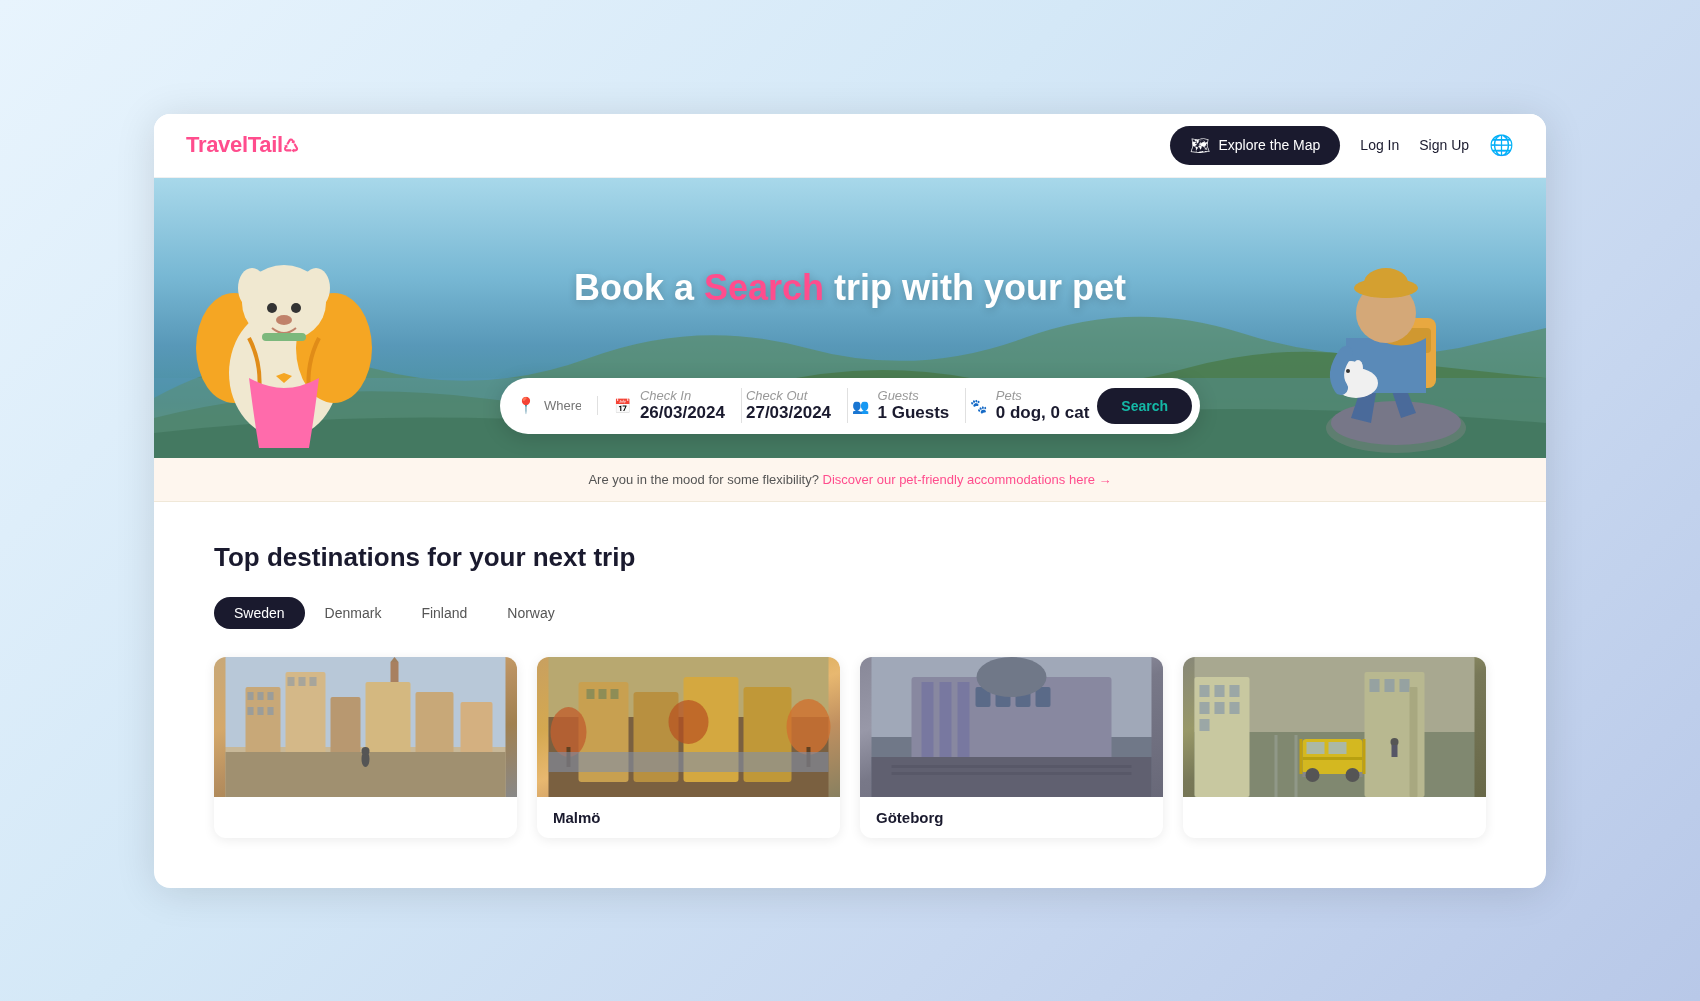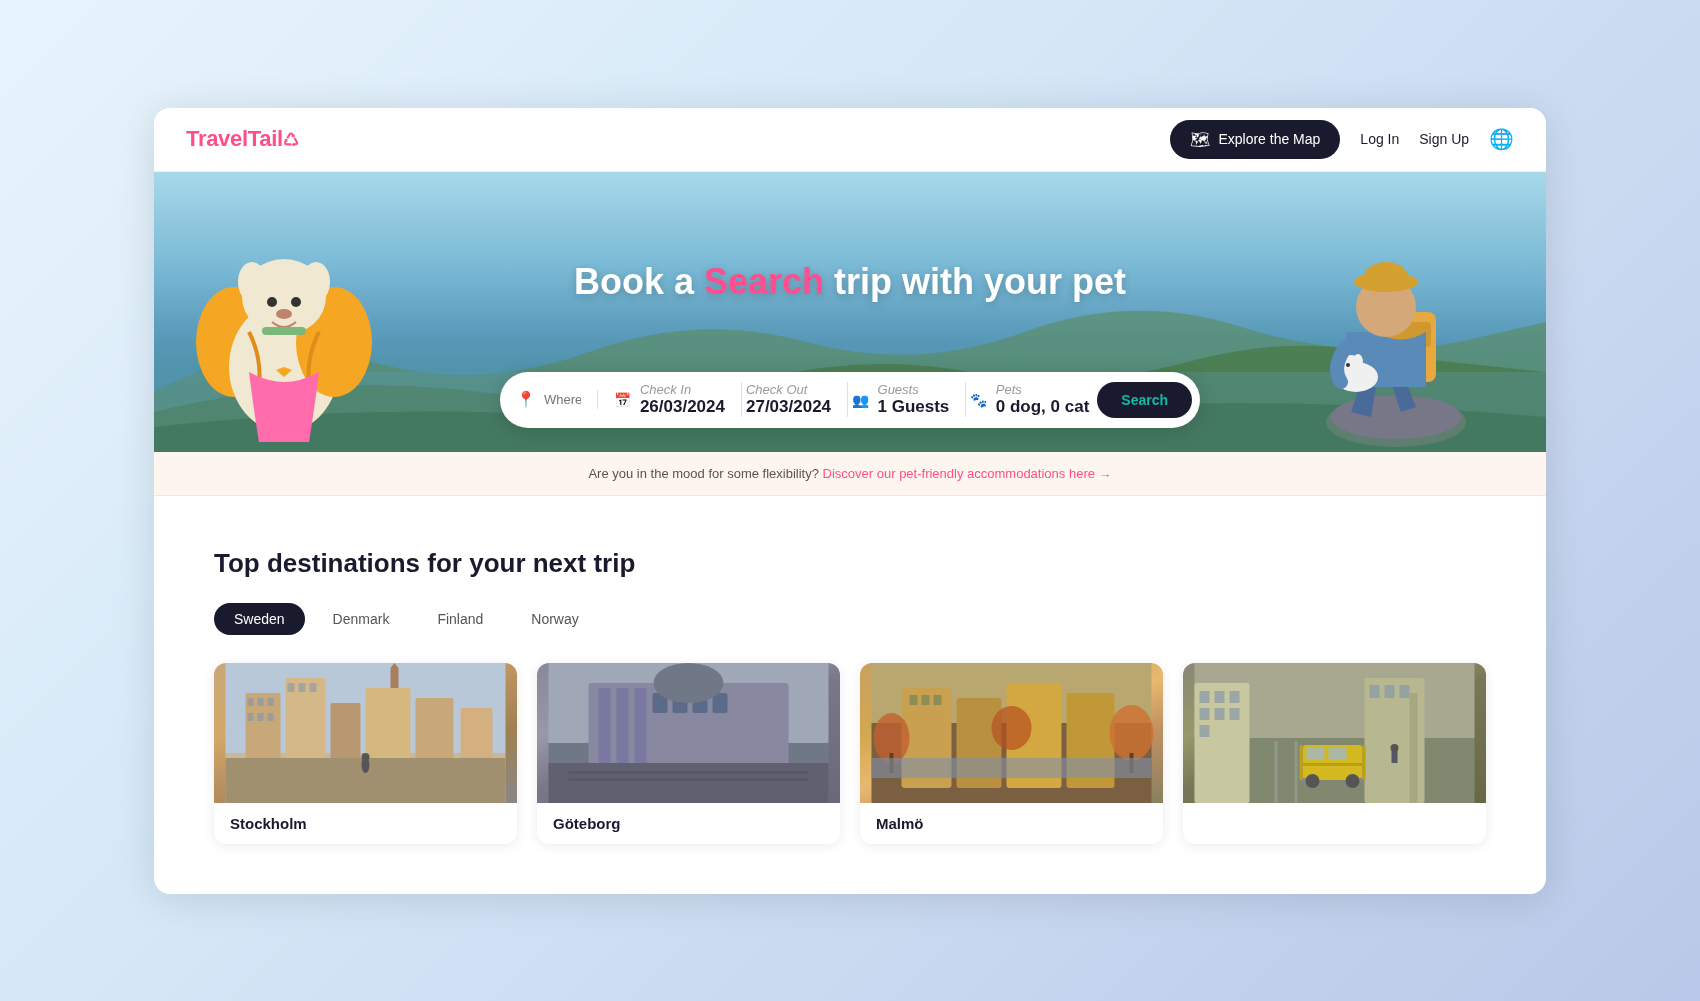--- a/index.html
+++ b/index.html
@@ -201,31 +201,30 @@
       border-bottom: 1px solid #f0e8d8;
     }
     .promo-banner a {
       color: #ff4d8d;
       text-decoration: none;
       font-weight: 500;
     }
 
     
     .destinations {
-      padding: 52px 60px 50px;
+      padding: 40px 60px 50px;
     }
     .destinations-title {
       font-size: 26px;
       font-weight: 800;
       color: #1a1a2e;
       margin-bottom: 24px;
     }
     .tabs {
       display: flex;
-      gap: 8px;
       margin-bottom: 28px;
     }
     .tab {
       padding: 8px 20px;
       border-radius: 20px;
       border: none;
       font-size: 14px;
       font-weight: 500;
       cursor: pointer;
       background: transparent;
@@ -478,51 +477,20 @@
 
             <rect x="190" y="35" width="38" height="105" fill="#c8a878" rx="2"></rect>
             <rect x="235" y="45" width="32" height="95" fill="#d4b080" rx="2"></rect>
 
             <rect x="0" y="95" width="280" height="45" fill="#a09070"></rect>
 
             <ellipse cx="140" cy="102" rx="4" ry="8" fill="#555"></ellipse>
             <ellipse cx="140" cy="94" rx="4" ry="4" fill="#555"></ellipse>
           </svg>
         </div>
-        <div class="card-name">Stockholm</div>
-      </div>
-
-      <div class="card">
-        <div class="card-img-placeholder city-goteborg">
-          <svg viewBox="0 0 280 140" width="100%" height="100%">
-
-            <rect x="0" y="0" width="280" height="80" fill="#a0a8b8"></rect>
-
-            <rect x="0" y="80" width="280" height="60" fill="#707888"></rect>
-
-            <rect x="40" y="20" width="200" height="120" fill="#8888a0" rx="3"></rect>
-
-            <rect x="50" y="25" width="12" height="80" fill="#7878a0"></rect>
-            <rect x="68" y="25" width="12" height="80" fill="#7878a0"></rect>
-            <rect x="86" y="25" width="12" height="80" fill="#7878a0"></rect>
-
-            <rect x="104" y="30" width="15" height="20" fill="#5a6a88" rx="2"></rect>
-            <rect x="124" y="30" width="15" height="20" fill="#5a6a88" rx="2"></rect>
-            <rect x="144" y="30" width="15" height="20" fill="#5a6a88" rx="2"></rect>
-            <rect x="164" y="30" width="15" height="20" fill="#5a6a88" rx="2"></rect>
-
-            <ellipse cx="140" cy="20" rx="35" ry="20" fill="#707888"></ellipse>
-
-            <rect x="0" y="100" width="280" height="40" fill="#606070"></rect>
-
-            <rect x="20" y="108" width="240" height="3" fill="#505060" opacity="0.5"></rect>
-            <rect x="20" y="115" width="240" height="3" fill="#505060" opacity="0.5"></rect>
-          </svg>
-        </div>
-        <div class="card-name">Göteborg</div>
       </div>
 
       <div class="card">
         <div class="card-img-placeholder city-malmo">
           <svg viewBox="0 0 280 140" width="100%" height="100%">
 
             <rect x="0" y="0" width="280" height="80" fill="#b8a870"></rect>
 
             <rect x="0" y="60" width="280" height="80" fill="#7a6040"></rect>
 
@@ -538,20 +506,50 @@
             <ellipse cx="20" cy="75" rx="18" ry="25" fill="#c06030" opacity="0.8"></ellipse>
             <rect x="18" y="90" width="4" height="20" fill="#604020"></rect>
             <ellipse cx="260" cy="70" rx="22" ry="28" fill="#d07030" opacity="0.8"></ellipse>
             <rect x="258" y="90" width="4" height="20" fill="#604020"></rect>
             <ellipse cx="140" cy="65" rx="20" ry="22" fill="#b85020" opacity="0.7"></ellipse>
 
             <rect x="0" y="95" width="280" height="20" fill="#8090a8" opacity="0.6"></rect>
           </svg>
         </div>
         <div class="card-name">Malmö</div>
+      </div>
+
+      <div class="card">
+        <div class="card-img-placeholder city-goteborg">
+          <svg viewBox="0 0 280 140" width="100%" height="100%">
+
+            <rect x="0" y="0" width="280" height="80" fill="#a0a8b8"></rect>
+
+            <rect x="0" y="80" width="280" height="60" fill="#707888"></rect>
+
+            <rect x="40" y="20" width="200" height="120" fill="#8888a0" rx="3"></rect>
+
+            <rect x="50" y="25" width="12" height="80" fill="#7878a0"></rect>
+            <rect x="68" y="25" width="12" height="80" fill="#7878a0"></rect>
+            <rect x="86" y="25" width="12" height="80" fill="#7878a0"></rect>
+
+            <rect x="104" y="30" width="15" height="20" fill="#5a6a88" rx="2"></rect>
+            <rect x="124" y="30" width="15" height="20" fill="#5a6a88" rx="2"></rect>
+            <rect x="144" y="30" width="15" height="20" fill="#5a6a88" rx="2"></rect>
+            <rect x="164" y="30" width="15" height="20" fill="#5a6a88" rx="2"></rect>
+
+            <ellipse cx="140" cy="20" rx="35" ry="20" fill="#707888"></ellipse>
+
+            <rect x="0" y="100" width="280" height="40" fill="#606070"></rect>
+
+            <rect x="20" y="108" width="240" height="3" fill="#505060" opacity="0.5"></rect>
+            <rect x="20" y="115" width="240" height="3" fill="#505060" opacity="0.5"></rect>
+          </svg>
+        </div>
+        <div class="card-name">Göteborg</div>
       </div>
 
       <div class="card">
         <div class="card-img-placeholder city-norrkoping">
           <svg viewBox="0 0 280 140" width="100%" height="100%">
 
             <rect x="0" y="0" width="280" height="75" fill="#a8a890"></rect>
 
             <rect x="0" y="75" width="280" height="65" fill="#808870"></rect>
 

